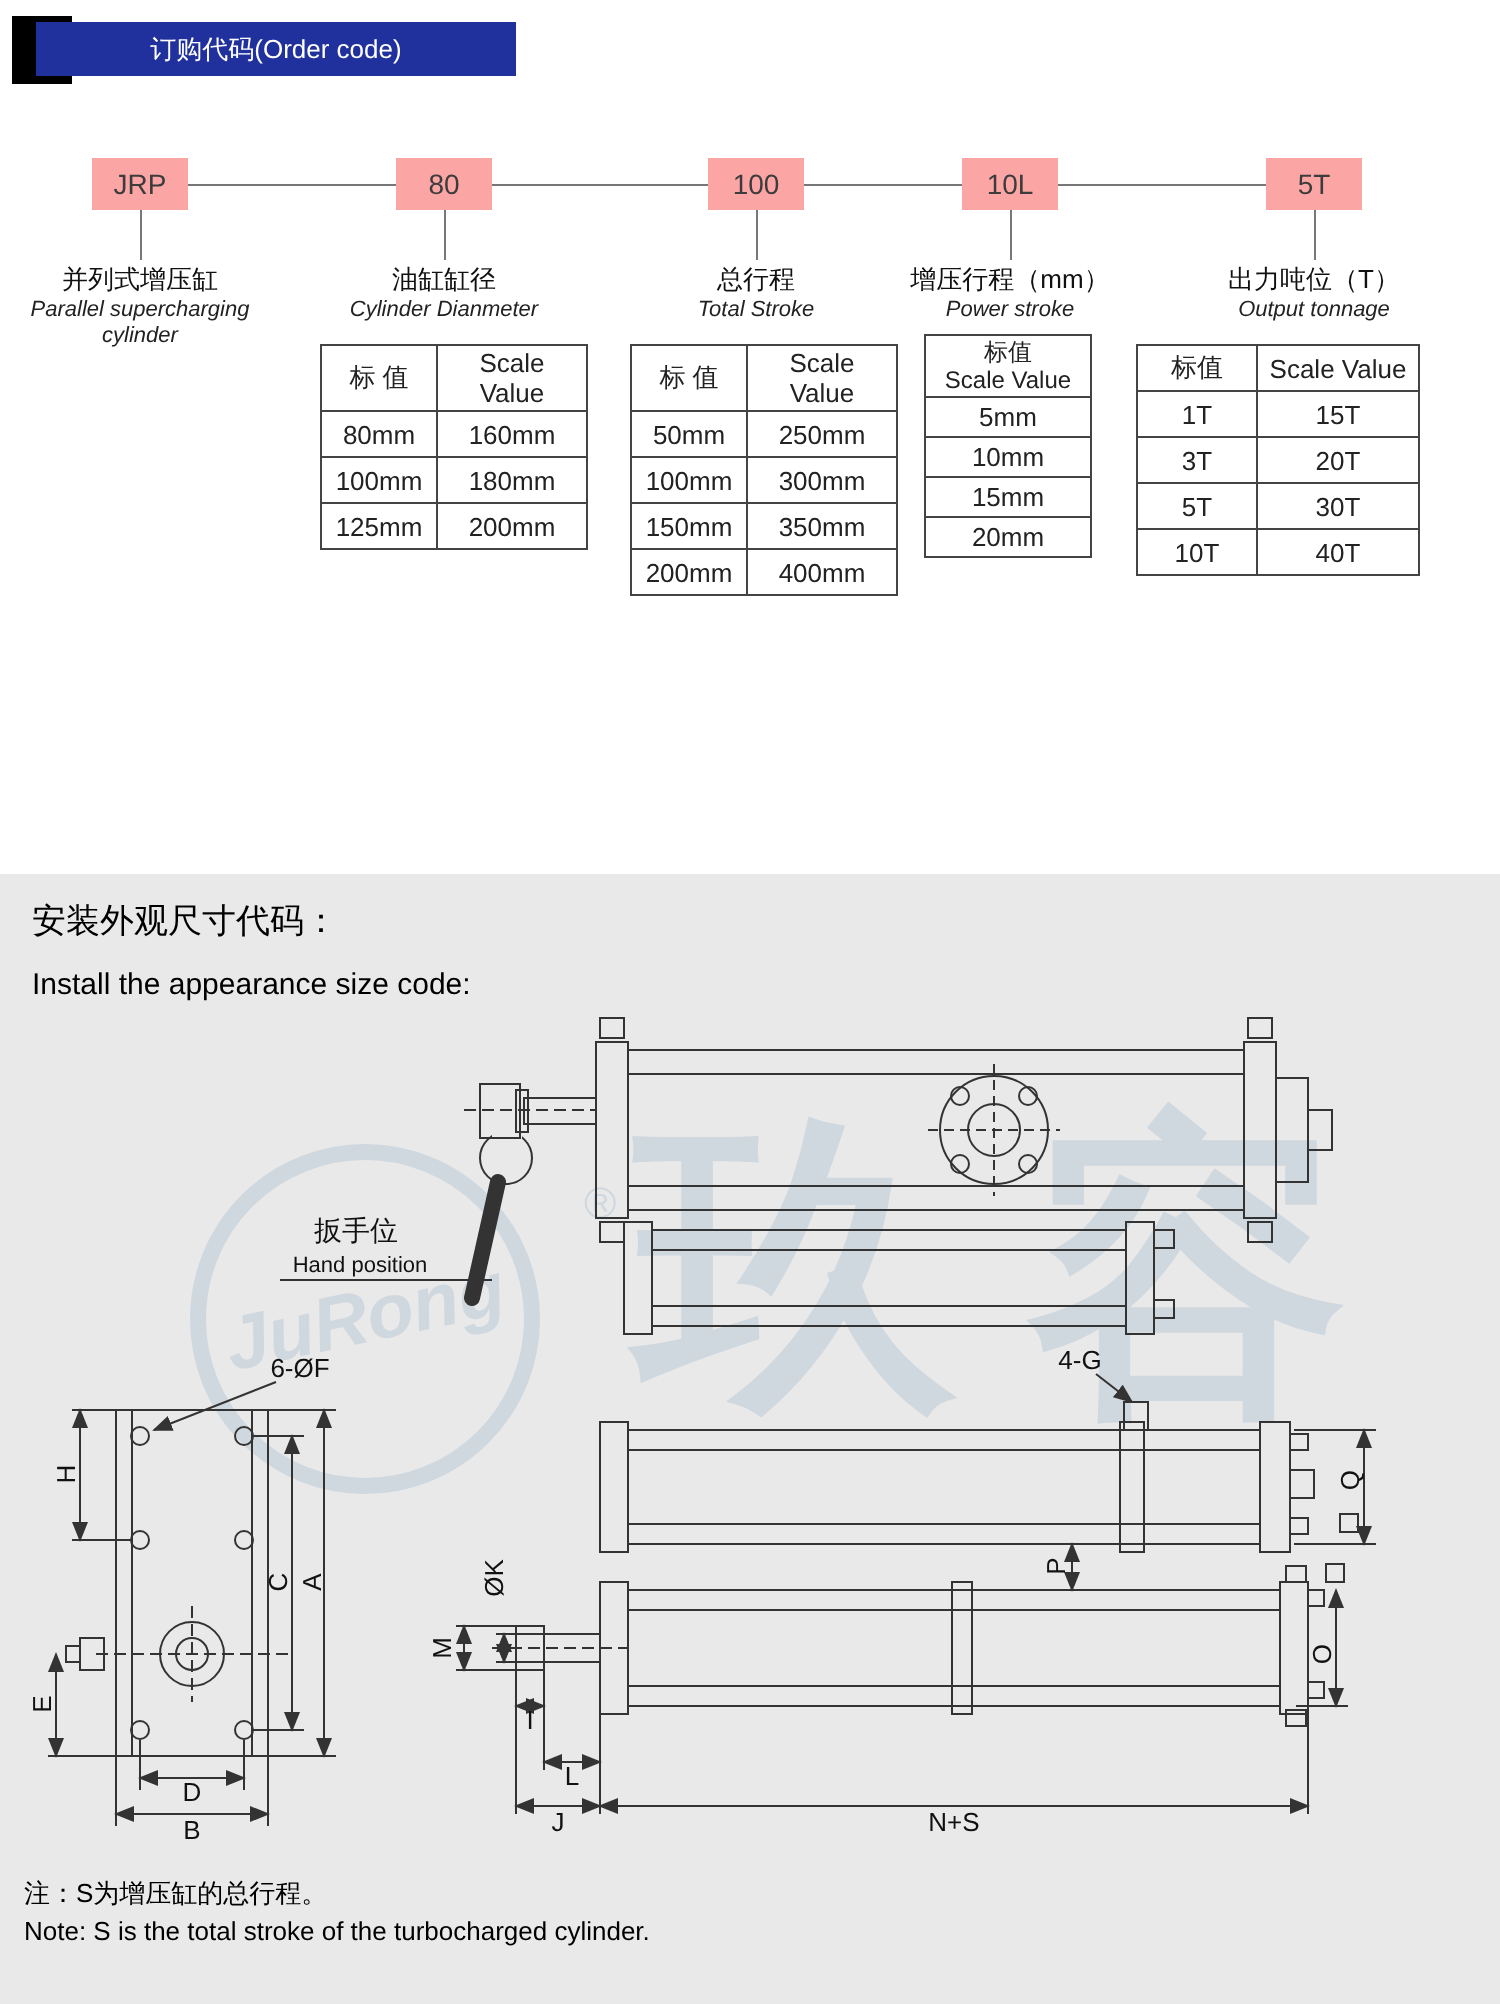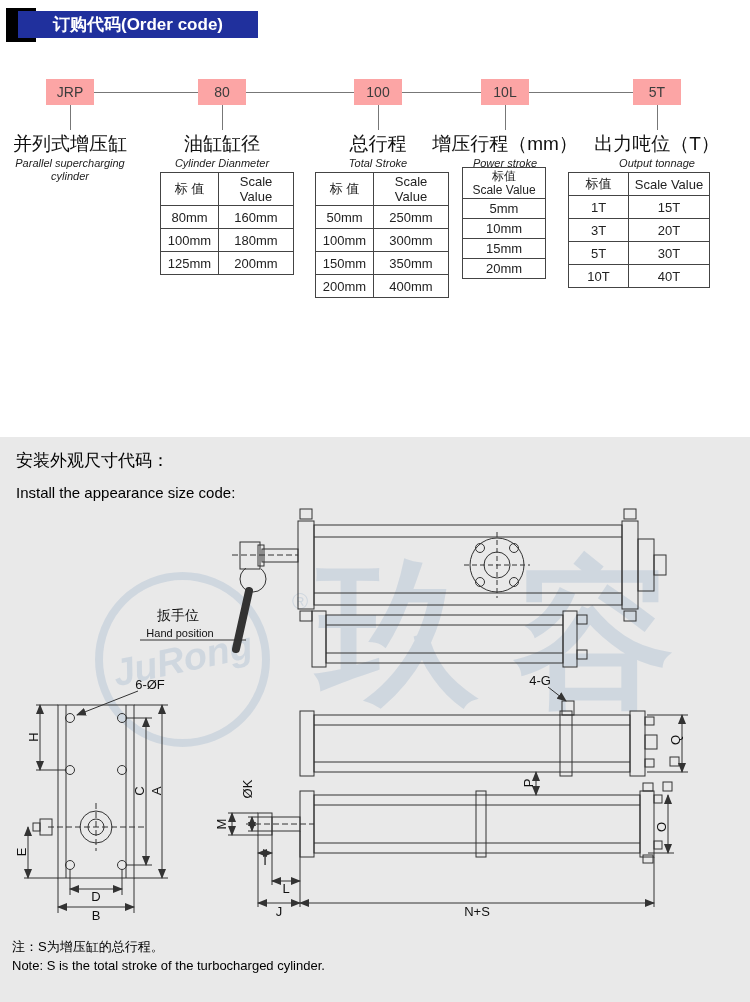--- a/index.html
+++ b/index.html
@@ -8,29 +8,29 @@
     position:relative;
     background:#ffffff;
     font-family:"Liberation Sans","DejaVu Sans",sans-serif;
     color:#222;
     overflow:hidden;
   }
 
   
   .hdr-black { position:absolute; left:6px; top:8px; width:30px; height:34px; background:#000; }
   .hdr-blue  { position:absolute; left:18px; top:11px; width:240px; height:27px; background:#20309d;
-               color:#fff; font-size:17px; font-weight:bold; text-align:center; line-height:27px; }
+               color:#fff; font-size:13px; font-weight:normal; text-align:center; line-height:27px; }
 
   
   .code-hline { position:absolute; left:70px; top:92px; width:587px; height:1px; background:#777; }
   .code-vline { position:absolute; width:1px; height:25px; top:105px; background:#777; }
   .code-box { position:absolute; top:79px; width:48px; height:26px; background:#fca5a5;
               display:flex; align-items:center; justify-content:center; font-size:14px; color:#3c3c3c; }
   .label-group { position:absolute; top:131px; width:160px; text-align:center; }
-  .label-cn { font-size:19px; color:#111; }
+  .label-cn { font-size:13px; color:#111; }
   .label-en { font-size:11px; color:#222; line-height:13px;font-style:italic; }
 
   
   .spec-table { position:absolute; border-collapse:collapse; background:#fff; table-layout:fixed;
                 font-size:13px; text-align:center; }
   .spec-table th, .spec-table td { border:1px solid #444; font-weight:normal; height:23px; padding:1px 3px; }
   .t-bore   { left:160px; top:172px; width:134px; }
   .t-stroke { left:315px; top:172px; width:134px; }
   .t-power  { left:462px; top:167px; width:84px; }
   .t-tonnage{ left:568px; top:172px; width:142px; }

